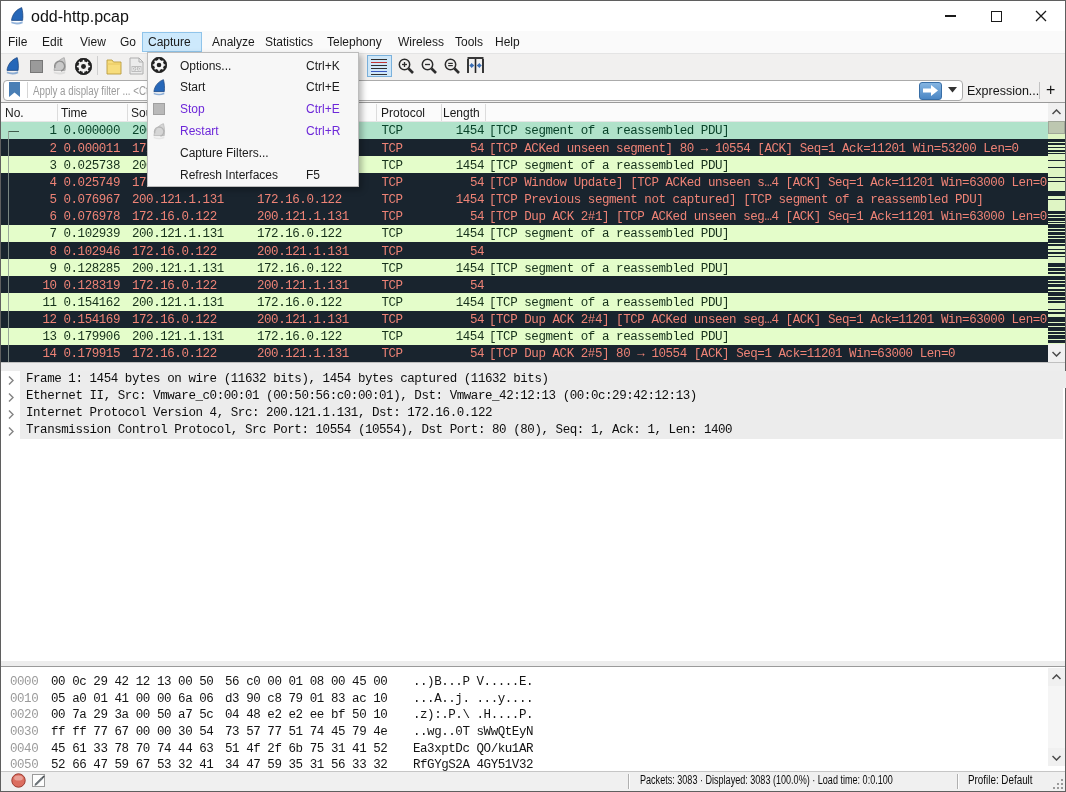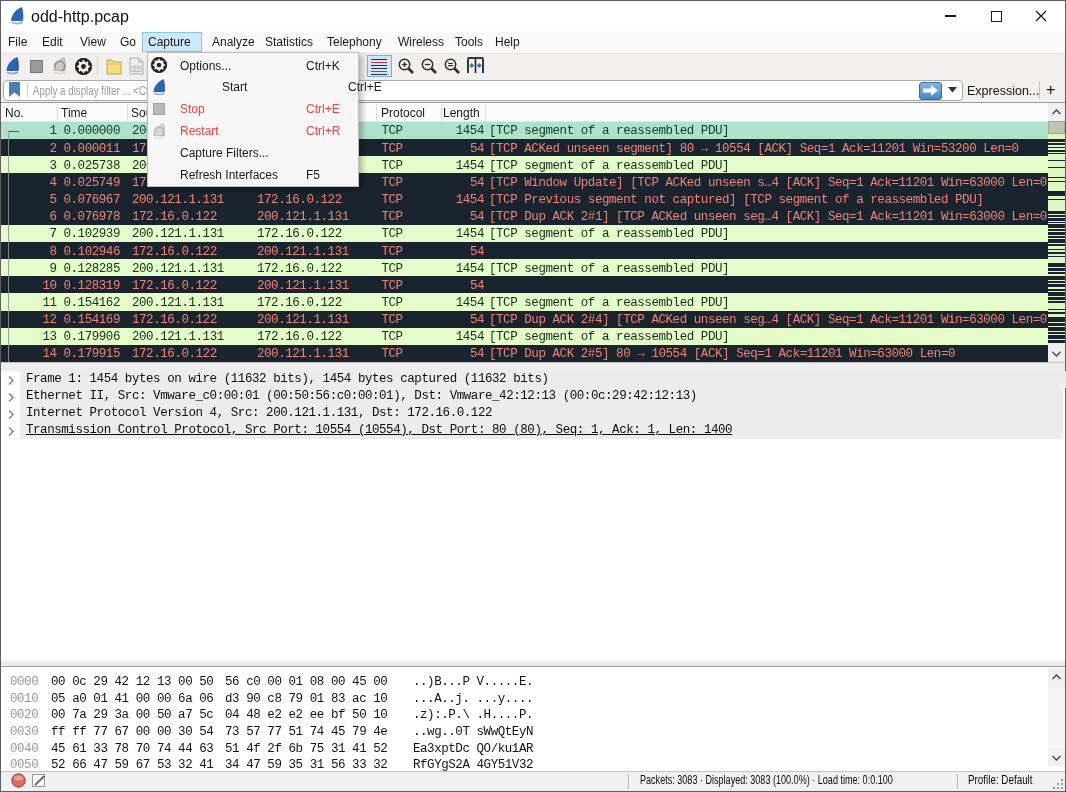--- a/index.html
+++ b/index.html
@@ -19,21 +19,21 @@
 .pin{left:488px;}
 .grow{background:#e4fdca;color:#15301a;}
 .krow{background:#19242e;color:#ee8376;}
 .srow{background:#b0e2ca;color:#09432a;}
 
 .dr{position:absolute;left:20px;width:1043px;height:17px;line-height:17px;background:#ececec;color:#0d0d0d;}
 
 .mi{position:absolute;left:0;width:100%;height:22px;line-height:22px;font-size:12px;color:#1b1b1b;}
 .mi .lab{position:absolute;left:33px;}
 .mi .sc{position:absolute;left:159px;}
-.mi.dis{color:#ef4444;}
+.mi.dis{color:#6d28d9;}
 </style>
 </head>
 <body>
 <div id="win">
 
   <div class="r" style="left:1px;top:1px;width:1064px;height:30px;background:#ffffff;"></div>
   <svg class="r" style="left:9px;top:7px;" width="17" height="18" viewBox="0 0 16 18">
       <path d="M12.2,0.6 C6.6,2.6 2.6,7.6 2.0,13.4 L13.1,13.4 C13.7,9.0 13.3,4.2 12.2,0.6 Z" fill="#2667b8" stroke="#163f78" stroke-width="0.7"></path>
       <path d="M1.8,14.6 C5.5,16.1 9.8,15.9 13.0,14.3 L13.2,16.2 C9.6,17.8 5.4,17.7 1.9,16.3 Z" fill="#2667b8" opacity="0.5"></path>
     </svg>
@@ -253,21 +253,21 @@
       <path d="M1,0.5 L5,4.5 L1,8.5" stroke="#838383" stroke-width="1.4" fill="none"></path>
     </svg>
 <div class="dr mono" style="top:388px;"><span style="position:absolute;left:6px;">Ethernet II, Src: Vmware_c0:00:01 (00:50:56:c0:00:01), Dst: Vmware_42:12:13 (00:0c:29:42:12:13)</span></div>
 <svg class="r" style="left:8px;top:392.5px;" width="6" height="9" viewBox="0 0 6 9">
       <path d="M1,0.5 L5,4.5 L1,8.5" stroke="#838383" stroke-width="1.4" fill="none"></path>
     </svg>
 <div class="dr mono" style="top:405px;"><span style="position:absolute;left:6px;">Internet Protocol Version 4, Src: 200.121.1.131, Dst: 172.16.0.122</span></div>
 <svg class="r" style="left:8px;top:409.5px;" width="6" height="9" viewBox="0 0 6 9">
       <path d="M1,0.5 L5,4.5 L1,8.5" stroke="#838383" stroke-width="1.4" fill="none"></path>
     </svg>
-<div class="dr mono" style="top:422px;"><span style="position:absolute;left:6px;text-decoration:underline;">Transmission Control Protocol, Src Port: 10554 (10554), Dst Port: 80 (80), Seq: 1, Ack: 1, Len: 1400</span></div>
+<div class="dr mono" style="top:422px;"><span style="position:absolute;left:6px;">Transmission Control Protocol, Src Port: 10554 (10554), Dst Port: 80 (80), Seq: 1, Ack: 1, Len: 1400</span></div>
 <svg class="r" style="left:8px;top:426.5px;" width="6" height="9" viewBox="0 0 6 9">
       <path d="M1,0.5 L5,4.5 L1,8.5" stroke="#838383" stroke-width="1.4" fill="none"></path>
     </svg>
 
   <div class="r" style="left:1px;top:661px;width:1064px;height:6px;background:#ededed;"></div>
   <div class="r" style="left:1px;top:666px;width:1064px;height:1px;background:#9a9a9a;"></div>
 
   <div class="r" style="left:1px;top:667px;width:1064px;height:104px;background:#ffffff;"></div>
   <div class="r mono" style="left:0;top:674.2px;height:16.6px;line-height:16.6px;color:#141414;"><span style="position:absolute;left:10px;color:#9b9b9b;">0000</span><span style="position:absolute;left:51px;">00 0c 29 42 12 13 00 50</span><span style="position:absolute;left:225px;">56 c0 00 01 08 00 45 00</span><span style="position:absolute;left:413px;">..)B...P V.....E.</span></div>
 <div class="r mono" style="left:0;top:690.8px;height:16.6px;line-height:16.6px;color:#141414;"><span style="position:absolute;left:10px;color:#9b9b9b;">0010</span><span style="position:absolute;left:51px;">05 a0 01 41 00 00 6a 06</span><span style="position:absolute;left:225px;">d3 90 c8 79 01 83 ac 10</span><span style="position:absolute;left:413px;">...A..j. ...y....</span></div>
@@ -323,21 +323,21 @@
         <line x1="9" y1="2" x2="9" y2="5"></line>
         <line x1="9" y1="13" x2="9" y2="16"></line>
         <line x1="2" y1="9" x2="5" y2="9"></line>
         <line x1="13" y1="9" x2="16" y2="9"></line>
         <line x1="4.1" y1="4.1" x2="6.2" y2="6.2"></line>
         <line x1="11.8" y1="11.8" x2="13.9" y2="13.9"></line>
         <line x1="4.1" y1="13.9" x2="6.2" y2="11.8"></line>
         <line x1="11.8" y1="6.2" x2="13.9" y2="4.1"></line>
       </g>
     </svg>
-<div class="mi" style="left:147px;top:76.3px;width:240px;margin-left:42px;">
+<div class="mi" style="left:147px;top:76.3px;width:240px;">
       <span class="lab">Start</span>
       <span class="sc">Ctrl+E</span>
     </div>
 <svg class="r" style="left:152px;top:78.85px;" width="15" height="17" viewBox="0 0 16 18">
       <path d="M12.2,0.6 C6.6,2.6 2.6,7.6 2.0,13.4 L13.1,13.4 C13.7,9.0 13.3,4.2 12.2,0.6 Z" fill="#2667b8" stroke="#163f78" stroke-width="0.7"></path>
       <path d="M1.8,14.6 C5.5,16.1 9.8,15.9 13.0,14.3 L13.2,16.2 C9.6,17.8 5.4,17.7 1.9,16.3 Z" fill="#2667b8" opacity="0.5"></path>
     </svg>
 <div class="mi dis" style="left:147px;top:98.2px;width:212px;">
       <span class="lab">Stop</span>
       <span class="sc">Ctrl+E</span>

